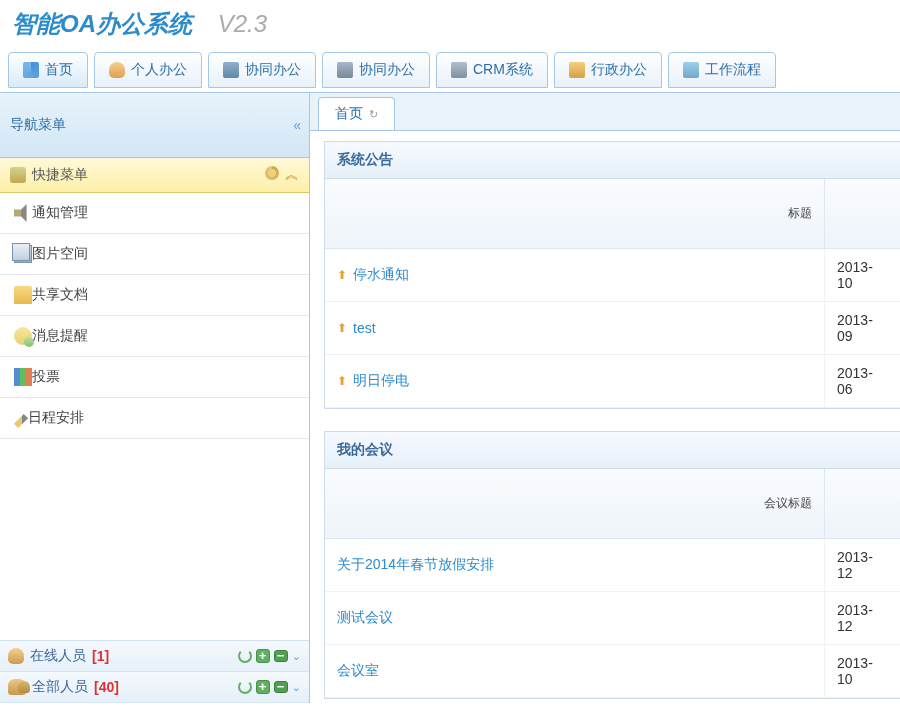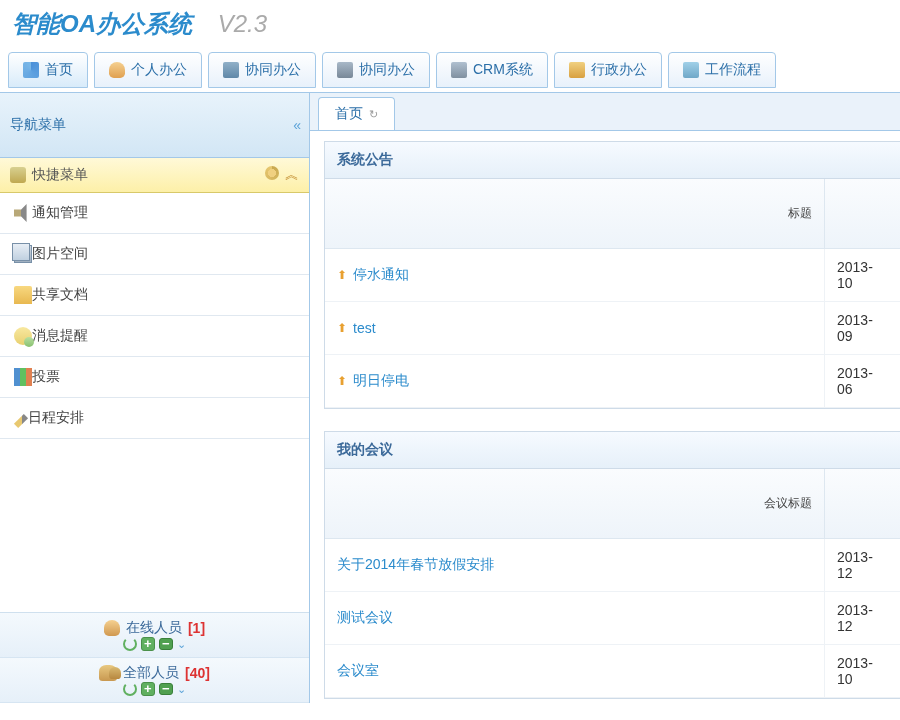--- a/index.html
+++ b/index.html
@@ -21,21 +21,21 @@
 .side-head .collapse { color: #5ba3d8; cursor: pointer; font-size: 14px; letter-spacing: -2px; }
 
 .side-section-head { display: flex; align-items: center; gap: 6px; padding: 8px 10px; background: linear-gradient(#fff9d8, #fdf0a8); border-bottom: 1px solid #d8c96a; font-size: 14px; color: #555; position: relative; }
 .side-section-head .rightctl { position: absolute; right: 10px; display: flex; gap: 6px; }
 
 .menu-list { flex: 1; }
 .menu-item { display: flex; align-items: center; padding: 11px 14px; border-bottom: 1px solid #e0e8f0; cursor: pointer; font-size: 14px; color: #444; }
 .mi-icon { width: 18px; height: 18px; display: inline-block; }
 
 .side-bottom { border-top: 1px solid #cfe0ee; }
-.sb-row { display: flex; align-items: center; justify-content: space-between; padding: 6px 8px; background: linear-gradient(#f4f9fd, #e6f0f9); border-bottom: 1px solid #d6e5f2; flex-direction: column; }
+.sb-row { display: flex; align-items: center; justify-content: space-between; padding: 6px 8px; background: linear-gradient(#f4f9fd, #e6f0f9); border-bottom: 1px solid #d6e5f2; }
 .sb-left { display: flex; align-items: center; gap: 6px; font-size: 14px; color: #3c6a9a; }
 .sb-count { font-weight: bold; }
 .sb-count.red { color: #d33; }
 .sb-ctls { display: flex; gap: 4px; align-items: center; }
 .sb-ctl { width: 16px; height: 14px; cursor: pointer; }
 
 .content { flex: 1; display: flex; flex-direction: column; background: #eaf2fa; }
 .ctab-bar { display: flex; padding: 4px 8px 0 8px; }
 .ctab { display: flex; align-items: center; gap: 6px; padding: 7px 16px; background: #fff; border: 1px solid #a3c8e8; border-bottom: none; border-radius: 4px 4px 0 0; color: #2b6fa8; font-size: 14px; cursor: pointer; }
 .ctab .refresh { color: #999; cursor: pointer; font-size: 11px; }

